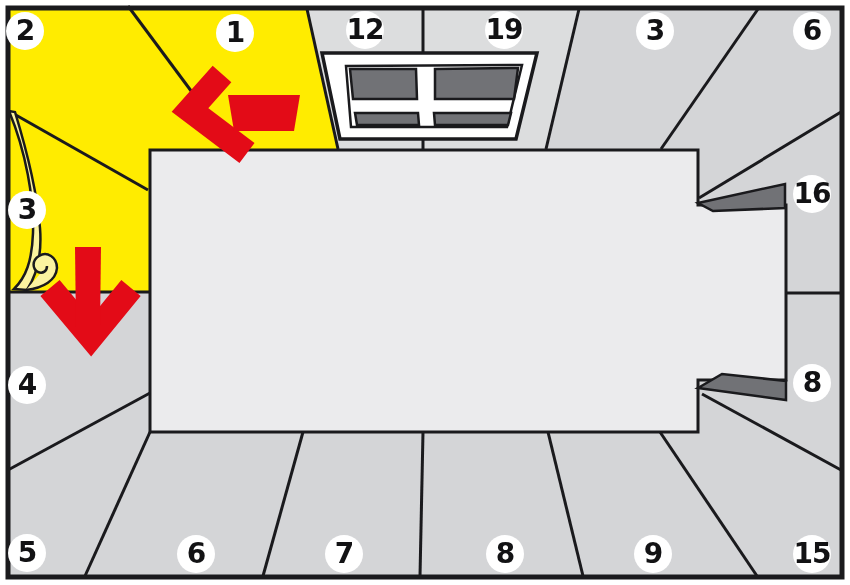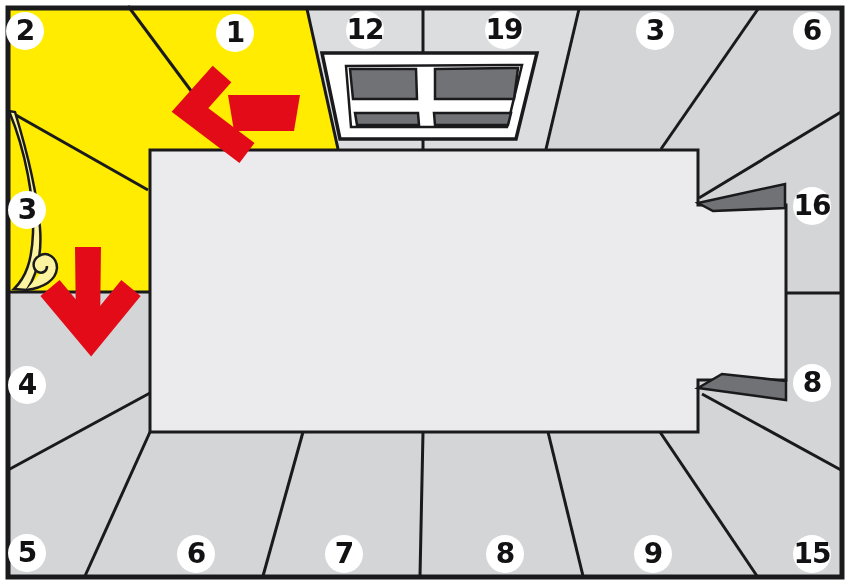--- a/index.html
+++ b/index.html
@@ -101,14 +101,14 @@
   <div class="badge" style="left:177px; top:535px">6</div>
   <div class="badge" style="left:325px; top:535px">7</div>
   <div class="badge" style="left:486px; top:535px">8</div>
   <div class="badge" style="left:634px; top:535px">9</div>
   <div class="badge" style="left:793px; top:535px">15</div>
   <div class="badge" style="left:793px; top:364px">8</div>
   <div class="badge" style="left:346px; top:11px">12</div>
   <div class="badge" style="left:485px; top:11px">19</div>
   <div class="badge" style="left:636px; top:12px">3</div>
   <div class="badge" style="left:793px; top:12px">6</div>
-  <div class="badge" style="left:793px; top:187px">16</div>
+  <div class="badge" style="left:793px; top:175px">16</div>
 </div>
 
 </body></html>

